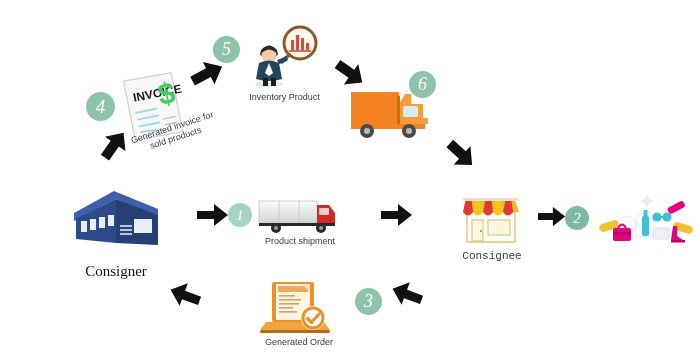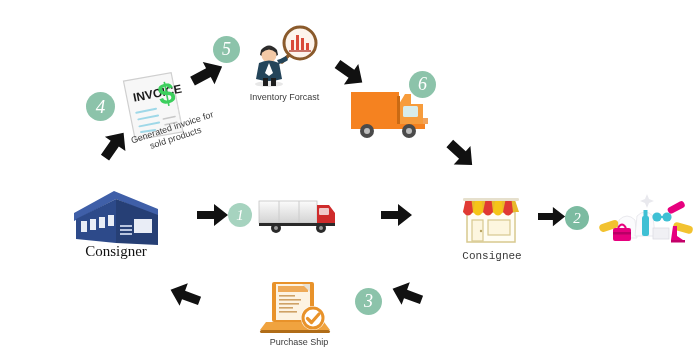--- a/index.html
+++ b/index.html
@@ -25,20 +25,21 @@
     font-size: 9px;
     line-height: 11px;
     font-family: "Liberation Sans", sans-serif;
     white-space: pre-line;
   }
   .caption-serif {
     font-family: "Liberation Serif", serif;
     font-size: 15px;
     color: #111111;
     font-weight: 400;
+    margin-top: 20px;
   }
   .badge {
     position: absolute;
     border-radius: 50%;
     display: flex;
     align-items: center;
     justify-content: center;
     color: #ffffff;
     font-family: "Liberation Serif", serif;
     font-style: italic;
@@ -132,21 +133,21 @@
       <path d="M16 26 q8 -9 16 0 l1 5 q-9 5 -18 0 z" fill="#2b2b2b"></path>
       <circle cx="24" cy="31" r="7.5" fill="#f3c9a6"></circle>
       <path d="M16.5 29 q7.5 -7 15 0 q0 -6 -7.5 -6 q-7.5 0 -7.5 6 z" fill="#2b2b2b"></path>
       <path d="M14 39 q10 -5 20 0 l3 16 q-13 4 -26 0 z" fill="#24455a"></path>
       <path d="M24 39 l-4 10 l4 3 l4 -3 z" fill="#ffffff"></path>
       <path d="M34 40 q7 -2 9 -4 l-2 -4 q-5 3 -9 4 z" fill="#24455a"></path>
       <rect x="18" y="54" width="5" height="8" fill="#1d1d1d"></rect>
       <rect x="26" y="54" width="5" height="8" fill="#1d1d1d"></rect>
     </svg>
   </div>
-  <div class="caption" style="left:237px; top:92px; width:95px;">Inventory Forcast</div>
+  <div class="caption" style="left:237px; top:92px; width:95px;">Inventory Product</div>
 
   <div class="badge" style="left:409px; top:71px; width:27px; height:27px; background:#8cc3aa; font-size:18px;">
     <span>6</span>
   </div>
 
   <div class="node truck-orange" style="left:349px; top:86px;">
     <svg width="86" height="56" viewBox="0 0 86 56">
       <rect x="2" y="6" width="48" height="32" fill="#f58220"></rect>
       <rect x="50" y="18" width="24" height="20" fill="#f79c3c"></rect>
       <path d="M50 18 L62 18 L62 8 L56 8 Z" fill="#f79c3c"></path>
@@ -199,20 +200,21 @@
       <line x1="42" y1="4" x2="42" y2="26" stroke="#cccccc" stroke-width="1"></line>
       <path d="M60 8 L72 8 L78 16 L78 26 L60 26 Z" fill="#cf2b2b"></path>
       <rect x="62" y="11" width="10" height="7" rx="1" fill="#f0c9c9"></rect>
       <rect x="2" y="26" width="76" height="3" fill="#2a2a2a"></rect>
       <circle cx="19" cy="31" r="5" fill="#2a2a2a"></circle>
       <circle cx="19" cy="31" r="2" fill="#9b9b9b"></circle>
       <circle cx="64" cy="31" r="5" fill="#2a2a2a"></circle>
       <circle cx="64" cy="31" r="2" fill="#9b9b9b"></circle>
     </svg>
   </div>
+  <div class="caption" style="left:250px; top:236px; width:100px;">Product shipment</div>
 
   <div class="node shop" style="left:459px; top:190px;">
     <svg width="64" height="56" viewBox="0 0 64 56">
       <rect x="8" y="22" width="48" height="30" fill="#fffdf3" stroke="#d8c98f" stroke-width="1.5"></rect>
       <rect x="13" y="30" width="11" height="21" fill="#fdf6df" stroke="#d8c98f" stroke-width="1.2"></rect>
       <circle cx="22" cy="41" r="1.2" fill="#b8a361"></circle>
       <rect x="29" y="30" width="22" height="15" fill="#fdf6df" stroke="#d8c98f" stroke-width="1.2"></rect>
       <path d="M4 22 L8 10 L56 10 L60 22 Z" fill="#e8b92a"></path>
       <g>
         <path d="M4 22 q5 7 10 0 L12.5 10 L6.5 10 Z" fill="#e03a34"></path>
@@ -276,21 +278,21 @@
         <rect x="21" y="31" width="18" height="1.6"></rect>
       </g>
       <path d="M52 4 L44 4 L52 12 Z" fill="#e8e0d2"></path>
       <path d="M8 42 L66 42 L72 50 L2 50 Z" fill="#f0a33f"></path>
       <rect x="2" y="50" width="70" height="3" rx="1.5" fill="#b06c17"></rect>
       <circle cx="55" cy="38" r="12" fill="#ffffff"></circle>
       <circle cx="55" cy="38" r="10" fill="none" stroke="#e8922a" stroke-width="3"></circle>
       <path d="M49.5 38.5 l4 4 l7.5 -8.5" fill="none" stroke="#e8922a" stroke-width="3.2" stroke-linecap="round" stroke-linejoin="round"></path>
     </svg>
   </div>
-  <div class="caption" style="left:249px; top:337px; width:100px;">Purchase Ship</div>
+  <div class="caption" style="left:249px; top:337px; width:100px;">Generated Order</div>
 
   <div class="badge" style="left:355px; top:288px; width:27px; height:27px; background:#8cc3aa; font-size:18px;">
     <span>3</span>
   </div>
 
   <div class="arrow" style="left:197px; top:203px;">
     <svg width="32" height="24" viewBox="0 0 32 24">
       <path d="M0 8 L17 8 L17 1 L31 12 L17 23 L17 16 L0 16 Z" fill="#111111"></path>
     </svg>
   </div>

